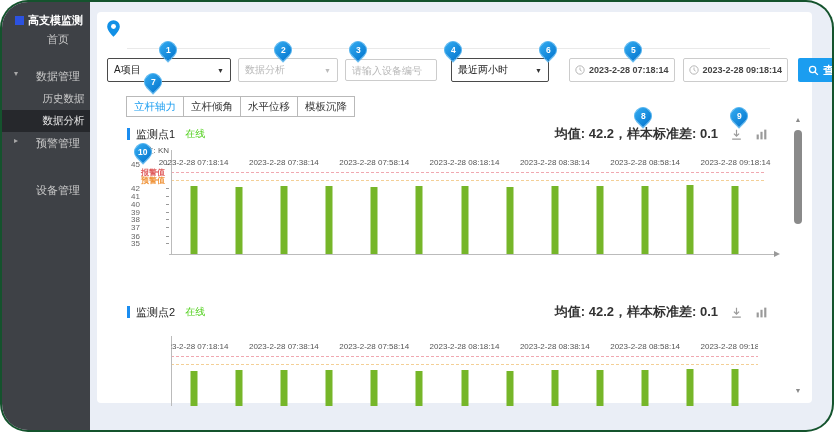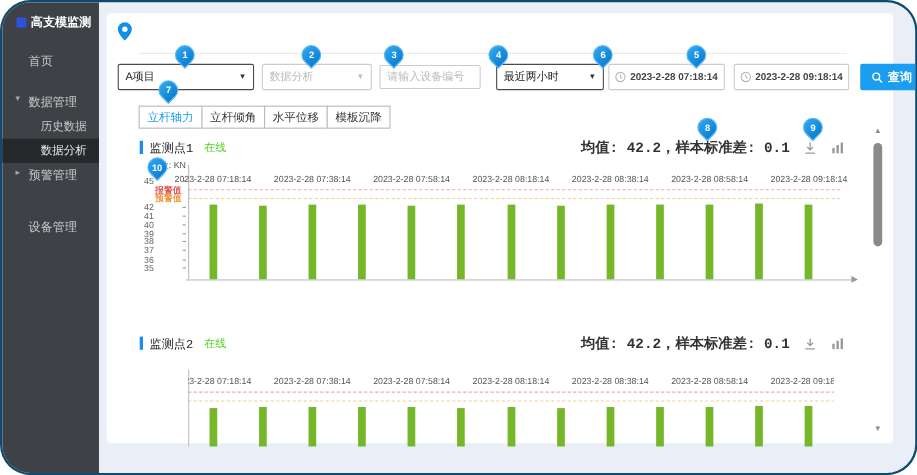--- a/index.html
+++ b/index.html
@@ -1,24 +1,24 @@
 <!DOCTYPE html>
 <html><head>
 <meta charset="utf-8">
 <style>
   html,body{margin:0;padding:0;width:834px;height:432px;overflow:hidden;background:#fff;
     font-family:"Liberation Sans","DejaVu Sans",sans-serif;}
-  .window{position:absolute;inset:0;background:#0c4a6e;border-radius:28px;overflow:hidden;}
+  .window{position:absolute;inset:0;background:#14532d;border-radius:28px;overflow:hidden;}
   .app{position:absolute;inset:2px;border-radius:26px;overflow:hidden;background:#eaeef6;}
   
   .sidebar{position:absolute;left:0;top:0;bottom:0;width:88px;background:#3e4146;}
   .side-logo{display:flex;align-items:center;gap:4px;padding:11px 0 0 13px;}
   .logo-mark{width:9px;height:9px;background:#2c52e0;}
   .side-title{color:#fff;font-size:11px;font-weight:bold;white-space:nowrap;}
-  .side-menu{margin-top:16px;}
+  .side-menu{text-align:center;}
   .side-item{position:relative;color:#c9c9c9;font-size:11px;padding:4px 0 4px 24px;cursor:pointer;white-space:nowrap;}
   .side-item.lvl1{padding-left:35px;font-size:10.5px;}
   .side-item.active{background:#26282c;color:#e8e8e8;}
   .side-item .caret{position:absolute;left:12px;top:4px;font-size:8px;color:#a8a8a8;}
   .side-item[data-name="sidebar-item-data-management"]{margin-top:14px;}
   .side-item[data-name="sidebar-item-device-management"]{margin-top:24px;}
   
   .card{position:absolute;left:95px;top:10px;width:715px;height:391px;background:#fff;border-radius:4px;}
   .crumb-pin{position:absolute;left:7px;top:7px;width:19px;height:19px;}
   .crumb-text{position:absolute;left:34px;top:13px;font-size:11px;color:#333;}
@@ -42,21 +42,21 @@
   .btn-search{background:#1b9df0;color:#fff;font-weight:bold;}
   
   .tabs{position:absolute;left:30px;top:84px;display:flex;}
   .tab{height:21px;min-width:46px;padding:0 7px;border:1px solid #b9b9b9;margin-left:-1px;background:#fff;
        font-size:10.5px;color:#333;display:flex;align-items:center;justify-content:center;cursor:pointer;}
   .tab.active{color:#1b9df0;z-index:1;position:relative;}
   
   .panel{position:absolute;left:30px;right:44px;}
   #panel-1{top:114px;height:176px;}
   #panel-2{top:292px;height:99px;}
-  .panel-header{display:flex;align-items:center;height:16px;font-family:Liberation Mono, monospace;}
+  .panel-header{display:flex;align-items:center;height:16px;}
   .title-bar{width:3px;height:12px;background:#1b8df0;margin-right:6px;}
   .panel-title{font-size:11px;color:#222;}
   .panel-status{font-size:10px;color:#52d01e;margin-left:10px;}
   .panel-right{margin-left:auto;display:flex;align-items:center;gap:12px;}
   .panel-stats{font-size:13px;color:#333;font-weight:bold;}
   .panel-icon{width:13px;height:13px;cursor:pointer;display:inline-flex;}
   .chart-wrap{position:relative;margin:16px 10px 0 44px;}
   #panel-2 .chart-wrap{height:70px;overflow:hidden;}
   .chart-body{position:relative;height:96px;}
   .unit{position:absolute;left:-42px;top:-13px;width:40px;font-size:8px;color:#555;text-align:right;white-space:nowrap;}
@@ -116,21 +116,21 @@
       <div class="filters" data-name="filter-bar">
         <div class="sel" style="width:110px;margin-right:7px;" data-name="project-select">
           <span data-name="project-select-value">A项目</span>
           <span class="chev" data-name="chevron-down-icon">▼</span>
         </div>
         <div class="sel disabled" style="width:86px;margin-right:7px;" data-name="device-select">
           <span data-name="device-select-placeholder">数据分析</span>
           <span class="chev" data-name="chevron-down-icon">▼</span>
         </div>
         <input class="txt" style="width: 78px; margin-right: 14px;" data-name="device-number-input" placeholder="请输入设备编号">
-        <div class="sel" style="width:84px;margin-right:4px;" data-name="time-range-select">
+        <div class="sel" style="width:84px;margin-right:20px;" data-name="time-range-select">
           <span data-name="time-range-value">最近两小时</span>
           <span class="chev" data-name="chevron-down-icon">▼</span>
         </div>
         <div class="date" style="margin-right:8px;" data-name="start-time-picker">
           <svg data-name="clock-icon" width="10" height="10" viewBox="0 0 12 12">
               <circle cx="6" cy="6" r="5" fill="none" stroke="#b5b5b5" stroke-width="1.2"></circle>
               <path d="M6 3v3l2 1.4" fill="none" stroke="#b5b5b5" stroke-width="1.1"></path>
             </svg>
           <span data-name="start-time-value">2023-2-28 07:18:14</span>
         </div>

